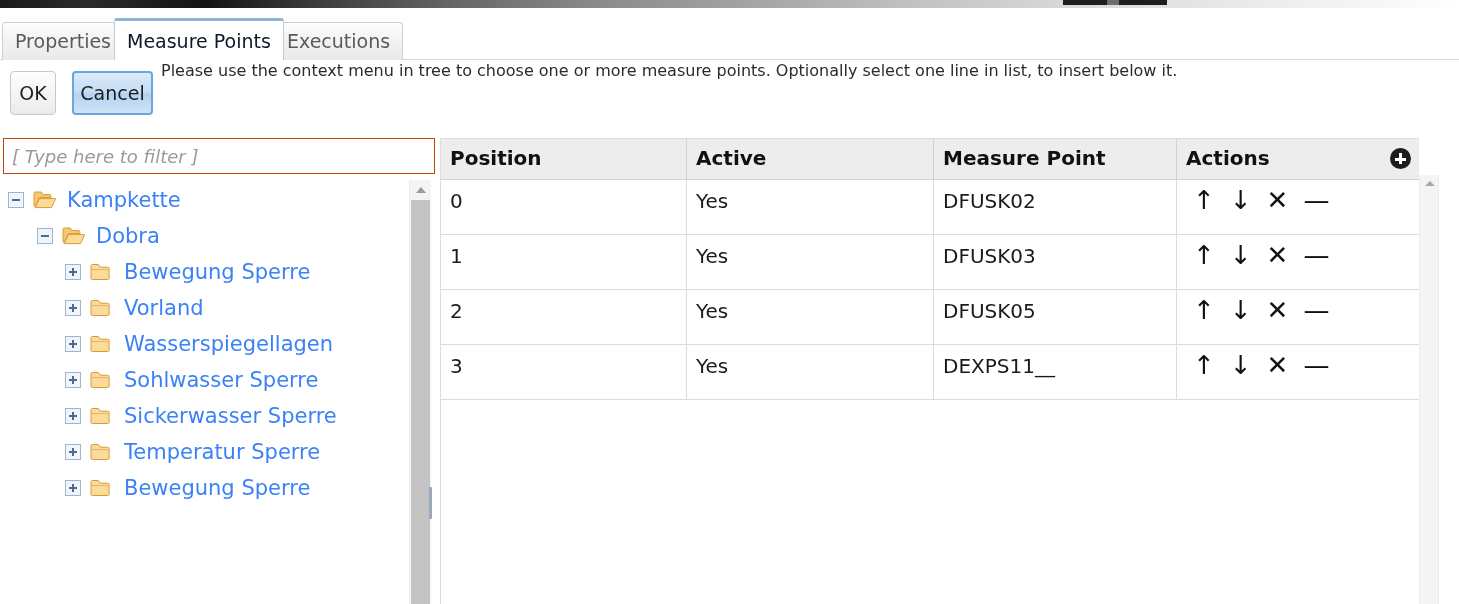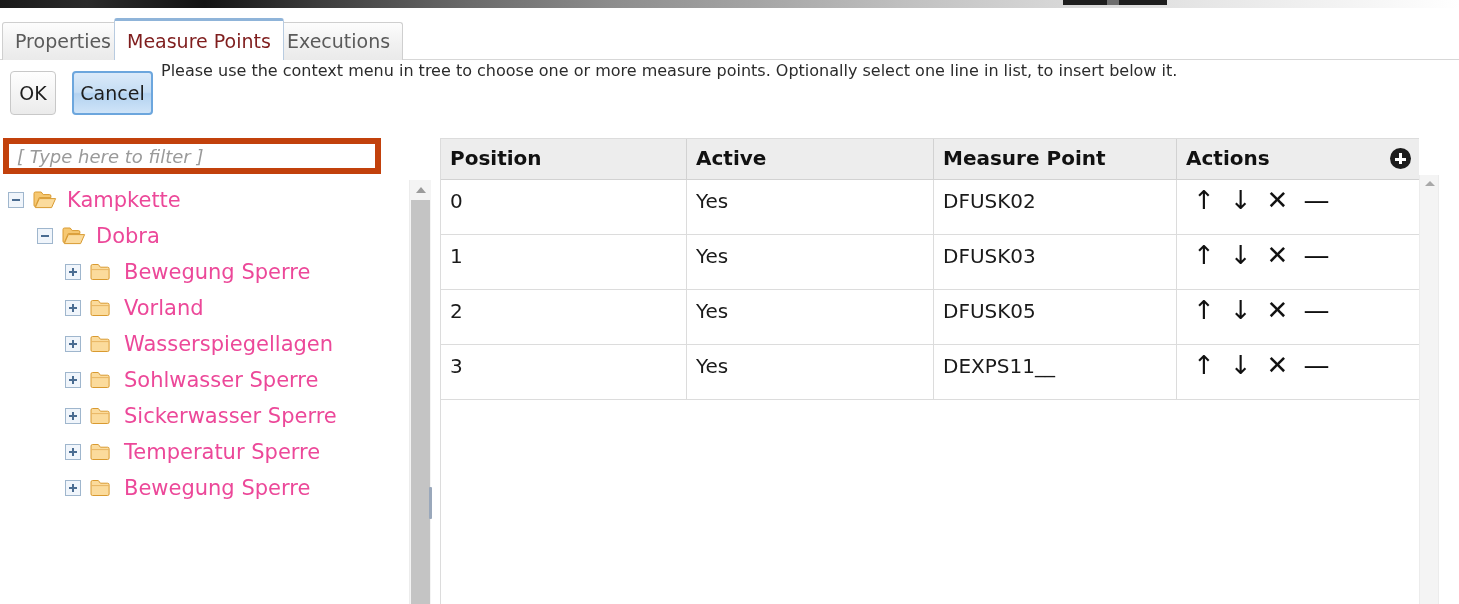--- a/index.html
+++ b/index.html
@@ -66,21 +66,21 @@
     line-height: 36px;
     padding: 0 12px;
     white-space: nowrap;
     cursor: default;
   }
   .tab.selected {
     top: 0px;
     height: 42px;
     line-height: 40px;
     background: #ffffff;
-    color: #7f1d1d;
+    color: #0f172a;
     border: 1px solid #b8cbe0;
     border-top: 3px solid #8fb4d9;
     border-bottom: none;
     z-index: 3;
   }
   #tab-0 { left: 2px; }
   #tab-1 { left: 114px; }
   #tab-2 { left: 274px; }
 
   
@@ -114,23 +114,23 @@
     width: 1290px;
     font-size: 16px;
     color: #2b2b2b;
     white-space: nowrap;
   }
 
   
   #filter-input {
     position: absolute;
     left: 3px; top: 138px;
-    width: 378px; height: 36px;
-    box-sizing: border-box;
-    border: 6px solid #c2410c;
+    width: 432px; height: 36px;
+    box-sizing: border-box;
+    border: 1px solid #c2410c;
     background: #ffffff;
     font-family: "DejaVu Sans", "Liberation Sans", sans-serif;
     font-size: 18px;
     font-style: italic;
     color: #8d8d8d;
     padding: 0 8px;
     outline: none;
   }
   #filter-input::placeholder { color: #9a9a9a; font-style: italic; opacity: 1; }
 
@@ -172,21 +172,21 @@
     width: 2px; height: 8px;
     background: #4a6c91;
   }
   .folder {
     flex: 0 0 auto;
     margin-right: 10px;
     line-height: 0;
   }
   .node-label {
     font-size: 21px;
-    color: #ec4899;
+    color: #3b82f6;
   }
   .depth-0 { padding-left: 8px; }
   .depth-1 { padding-left: 37px; }
   .depth-2 { padding-left: 65px; }
 
   
   #tree-scrollbar {
     position: absolute;
     left: 409px; top: 180px;
     width: 22px; height: 424px;

